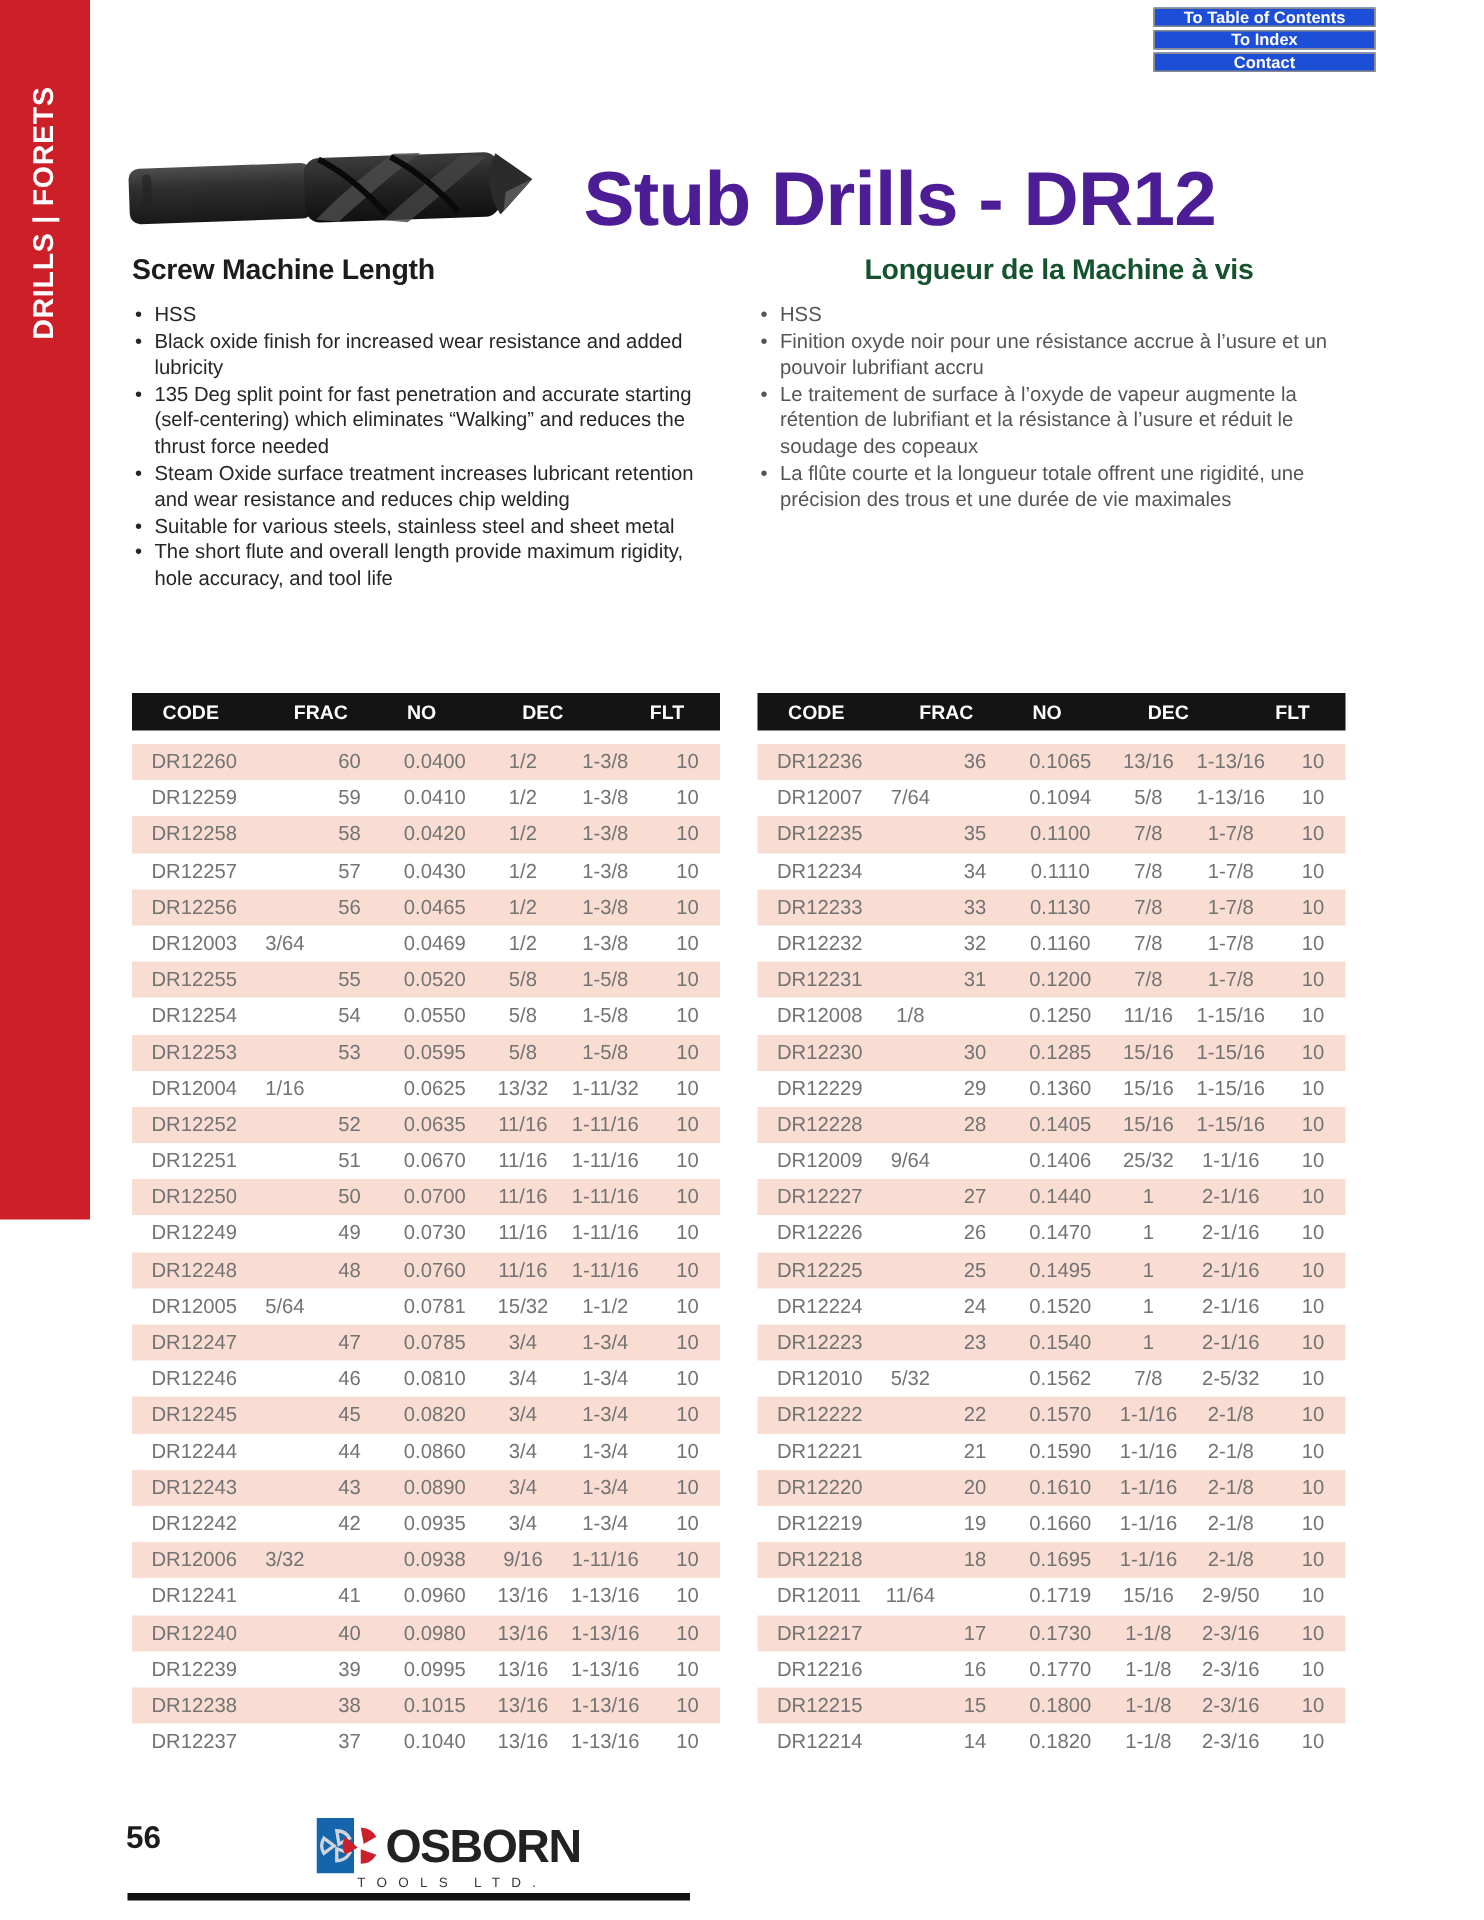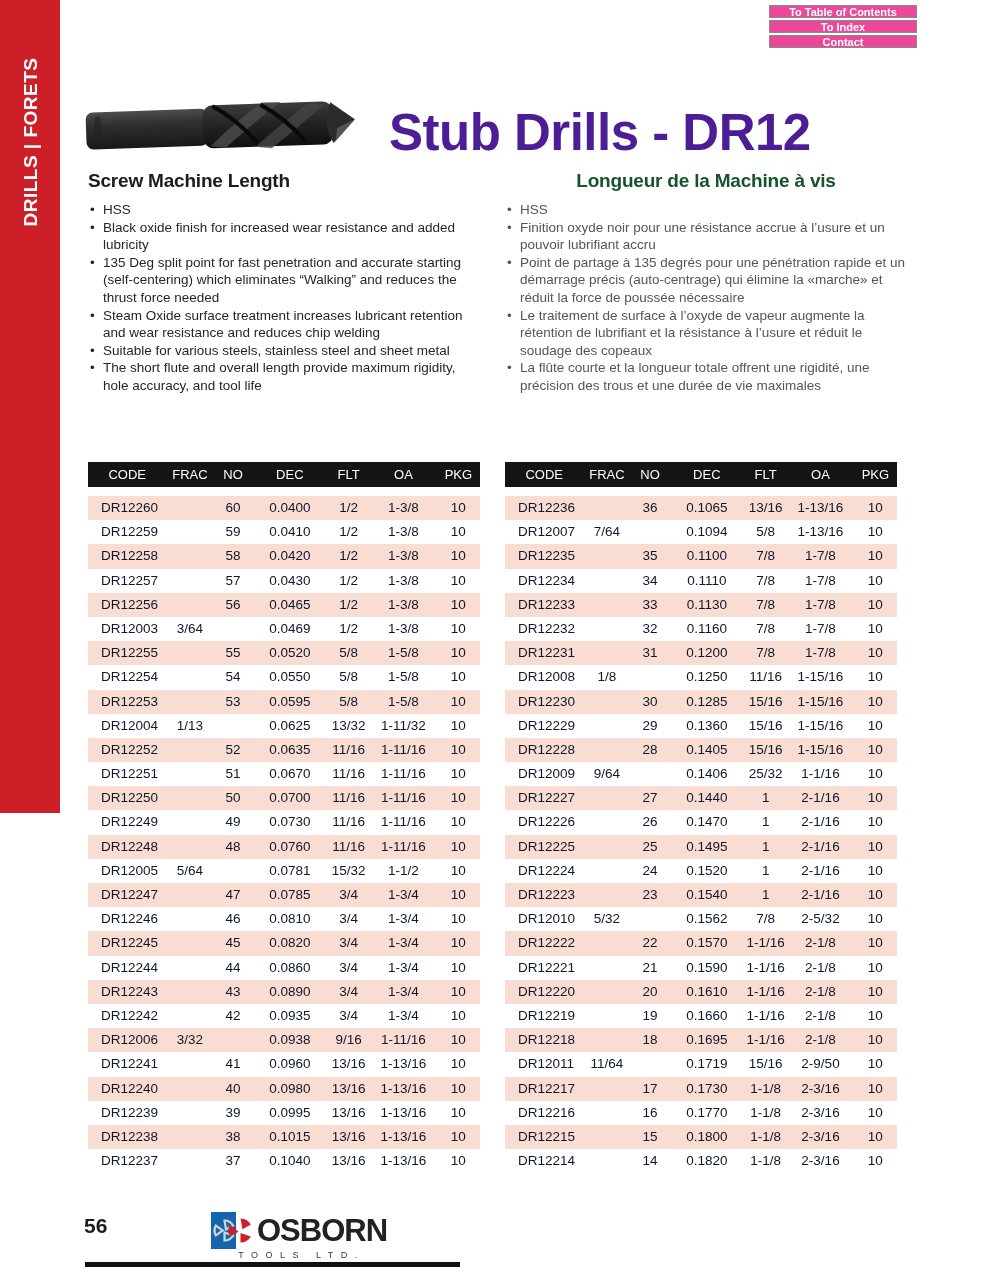--- a/index.html
+++ b/index.html
@@ -11,21 +11,21 @@
   .sidebar{position:absolute;left:0;top:0;width:60px;height:813px;background:#cc1f28;}
   .sidebar-label{
     position:absolute;left:-57px;top:112px;width:175px;height:60px;
     line-height:60px;text-align:center;transform:rotate(-90deg);
     color:#fff;font-weight:bold;font-size:19px;letter-spacing:0.5px;
   }
   
   .nav{position:absolute;left:769px;top:5px;width:148px;}
   .nav-btn{
     display:block;width:100%;height:13px;line-height:13px;margin-bottom:2px;
-    background:#ec4899;border:1px solid #8a8a8a;color:#fff;font-weight:bold;
+    background:#1d4ed8;border:1px solid #8a8a8a;color:#fff;font-weight:bold;
     font-size:11px;text-align:center;box-sizing:border-box;cursor:pointer;
   }
   
   .drill{position:absolute;left:85px;top:94px;width:272px;height:64px;transform:rotate(-2deg);}
   
   .title{
     position:absolute;left:389px;top:103px;width:560px;
     font-size:51px;font-weight:bold;color:#4c1d95;letter-spacing:-0.5px;white-space:nowrap;
   }
   
@@ -40,27 +40,27 @@
   .bullets li::before{content:"•";position:absolute;left:2px;}
   .col-en .bullets{color:#262626;}
   .col-fr .bullets{color:#555555;}
   
   .ptable{position:absolute;top:462px;width:392px;}
   .ptable-left{left:88px;}
   .ptable-right{left:505px;}
   .thead{
     display:grid;grid-template-columns:20% 12% 10% 19% 11% 17% 11%;
     background:#141414;color:#fff;height:25px;line-height:25px;
-    font-size:13px;font-weight:normal;
+    font-size:13px;font-weight:bold;gap:24px;
   }
   .thead .tcell{text-align:center;}
   .tbody{margin-top:9px;}
   .trow{
     display:grid;grid-template-columns:20% 12% 10% 19% 11% 17% 11%;
-    height:24.2px;line-height:24.2px;font-size:13.5px;color:#0f172a;
+    height:24.2px;line-height:24.2px;font-size:13.5px;color:#737373;
   }
   .trow:nth-child(odd){background:#f9ddd2;}
   .tcell{text-align:center;white-space:nowrap;overflow:hidden;}
   .tcell.c0{text-align:left;padding-left:13px;}
   
   .page-num{position:absolute;left:84px;top:1214px;font-size:21px;font-weight:bold;color:#1c1c1c;}
   .logo{position:absolute;left:135px;top:1212px;width:326px;text-align:center;}
   .logo-row{display:flex;align-items:center;justify-content:center;}
   .logo-word{font-size:31px;font-weight:bold;color:#222;letter-spacing:-1px;line-height:34px;}
   .logo-mark{margin:0 2px;flex:0 0 auto;}
@@ -115,21 +115,20 @@
     <li>Suitable for various steels, stainless steel and sheet metal</li>
     <li>The short flute and overall length provide maximum rigidity, hole accuracy, and tool life</li>
   </ul>
 </div>
 
 <div class="col col-fr">
   <h2>Longueur de la Machine à vis</h2>
   <ul class="bullets">
     <li>HSS</li>
     <li>Finition oxyde noir pour une résistance accrue à l’usure et un pouvoir lubrifiant accru</li>
-    <li>Point de partage à 135 degrés pour une pénétration rapide et un démarrage précis (auto-centrage) qui élimine la «marche» et réduit la force de poussée nécessaire</li>
     <li>Le traitement de surface à l’oxyde de vapeur augmente la rétention de lubrifiant et la résistance à l’usure et réduit le soudage des copeaux</li>
     <li>La flûte courte et la longueur totale offrent une rigidité, une précision des trous et une durée de vie maximales</li>
   </ul>
 </div>
 
 <div class="ptable ptable-left">
   <div class="thead">
     <div class="tcell">CODE</div>
     <div class="tcell">FRAC</div>
     <div class="tcell">NO</div>
@@ -215,21 +214,21 @@
         <div class="tcell c0">DR12253</div>
         <div class="tcell c1"></div>
         <div class="tcell c2">53</div>
         <div class="tcell c3">0.0595</div>
         <div class="tcell c4">5/8</div>
         <div class="tcell c5">1-5/8</div>
         <div class="tcell c6">10</div>
       </div>
       <div class="trow">
         <div class="tcell c0">DR12004</div>
-        <div class="tcell c1">1/13</div>
+        <div class="tcell c1">1/16</div>
         <div class="tcell c2"></div>
         <div class="tcell c3">0.0625</div>
         <div class="tcell c4">13/32</div>
         <div class="tcell c5">1-11/32</div>
         <div class="tcell c6">10</div>
       </div>
       <div class="trow">
         <div class="tcell c0">DR12252</div>
         <div class="tcell c1"></div>
         <div class="tcell c2">52</div>

